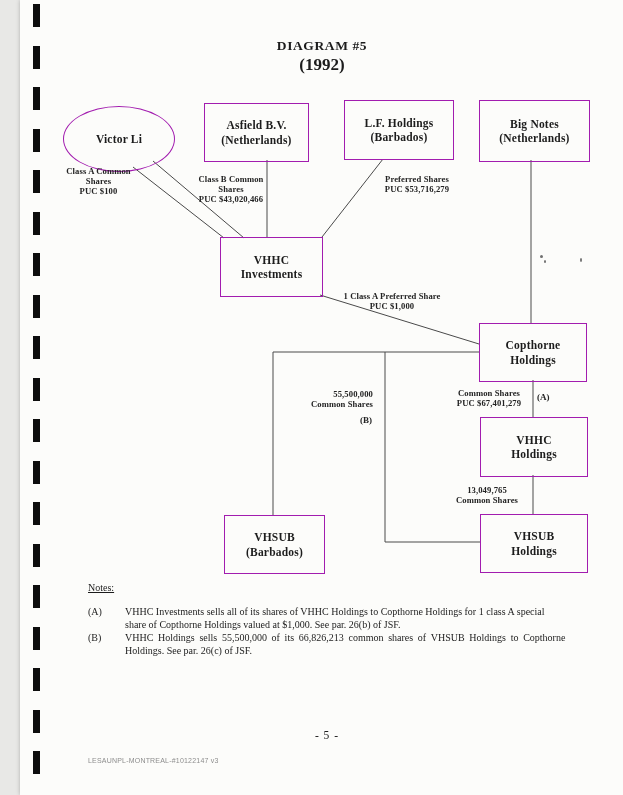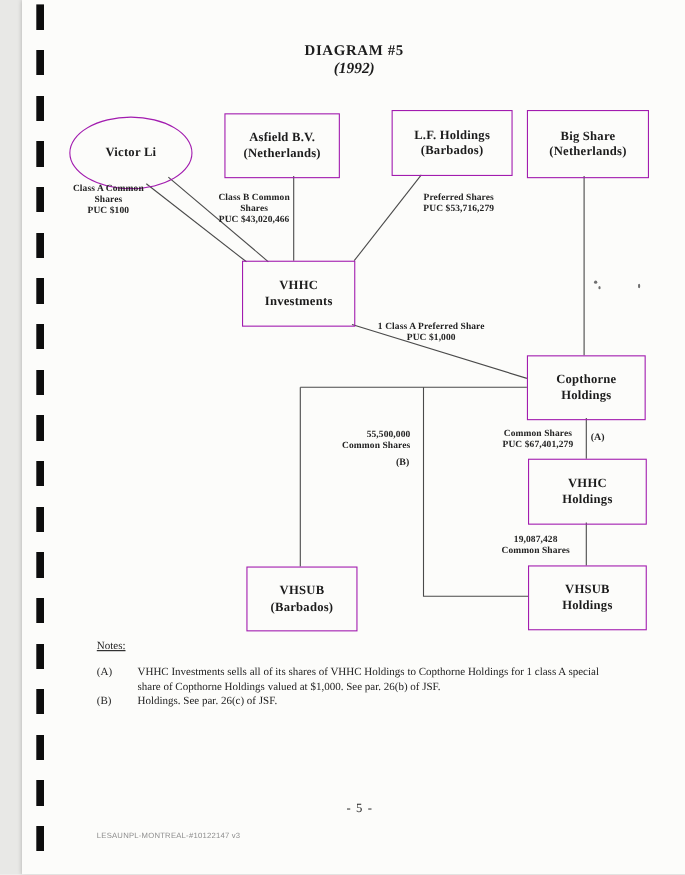--- a/index.html
+++ b/index.html
@@ -28,21 +28,21 @@
   
   .elabel{
     position:absolute;font-size:8.6px;line-height:10px;text-align:center;
     font-weight:600;color:#232323;letter-spacing:.1px;
   }
   .elabel.right{text-align:right;}
   .marker{position:absolute;font-size:9px;font-weight:600;color:#232323;}
   
   .titleblock{position:absolute;left:0;top:38px;width:604px;text-align:center;}
   .title{font-size:13.5px;font-weight:bold;letter-spacing:.6px;}
-  .subtitle{font-size:14px;font-weight:bold;margin-top:1px;font-style:italic;}
+  .subtitle{font-size:17px;font-weight:bold;margin-top:1px;}
   
   .notes{position:absolute;left:68px;top:581px;width:495px;font-size:10px;line-height:13px;}
   .notes-heading{text-decoration:underline;margin-bottom:11px;}
   .note-item{display:flex;}
   .note-ref{width:37px;flex:0 0 37px;}
   .note-text{flex:1;}
   .note-text .l1.wide{word-spacing:2.2px;}
   .pagenum{position:absolute;left:0;top:729px;width:614px;text-align:center;font-size:11.5px;letter-spacing:1px;}
   .footer{
     position:absolute;left:68px;top:757px;font-family:"Liberation Sans",sans-serif;
@@ -78,27 +78,27 @@
 
   <div class="node ellipse" style="left:43px;top:106px;width:110px;height:64px">
     <div>Victor Li</div>
   </div>
 
   <div class="node" style="left:184px;top:103px;width:103px;height:57px">
     <div>Asfield B.V.</div>
     <div>(Netherlands)</div>
   </div>
 
-  <div class="node" style="left:336px;top:100px;width:108px;height:58px">
+  <div class="node" style="left:324px;top:100px;width:108px;height:58px">
     <div>L.F. Holdings</div>
     <div>(Barbados)</div>
   </div>
 
   <div class="node" style="left:459px;top:100px;width:109px;height:60px">
-    <div>Big Share</div>
+    <div>Big Notes</div>
     <div>(Netherlands)</div>
   </div>
 
   <div class="node" style="left:200px;top:237px;width:101px;height:58px">
     <div>VHHC</div>
     <div>Investments</div>
   </div>
 
   <div class="node" style="left:459px;top:323px;width:106px;height:57px">
     <div>Copthorne</div>
@@ -148,36 +148,37 @@
   </div>
   <div class="marker" style="left:340px;top:415px">(B)</div>
 
   <div class="elabel" style="left:435px;top:388px;width:68px">
     <div>Common Shares</div>
     <div>PUC $67,401,279</div>
   </div>
   <div class="marker" style="left:517px;top:392px">(A)</div>
 
   <div class="elabel" style="left:433px;top:485px;width:68px">
-    <div>19,087,428</div>
+    <div>13,049,765</div>
     <div>Common Shares</div>
   </div>
 
   <div class="notes">
     <div class="notes-heading">Notes:</div>
     <div class="note-item">
       <div class="note-ref">(A)</div>
       <div class="note-text">
         <div class="l1">VHHC Investments sells all of its shares of VHHC Holdings to Copthorne Holdings for 1 class A special</div>
         <div class="l2">share of Copthorne Holdings valued at $1,000. See par. 26(b) of JSF.</div>
       </div>
     </div>
     <div class="note-item">
       <div class="note-ref">(B)</div>
       <div class="note-text">
+        <div class="l1 wide">VHHC Holdings sells 55,500,000 of its 66,826,213 common shares of VHSUB Holdings to Copthorne</div>
         <div class="l2">Holdings. See par. 26(c) of JSF.</div>
       </div>
     </div>
   </div>
 
   <div class="pagenum">- 5 -</div>
   <div class="footer">LESAUNPL-MONTREAL-#10122147 v3</div>
 
   <div class="speck" style="left:520px;top:255px;width:3px;height:3px"></div>
   <div class="speck" style="left:524px;top:260px;width:2px;height:3px"></div>

